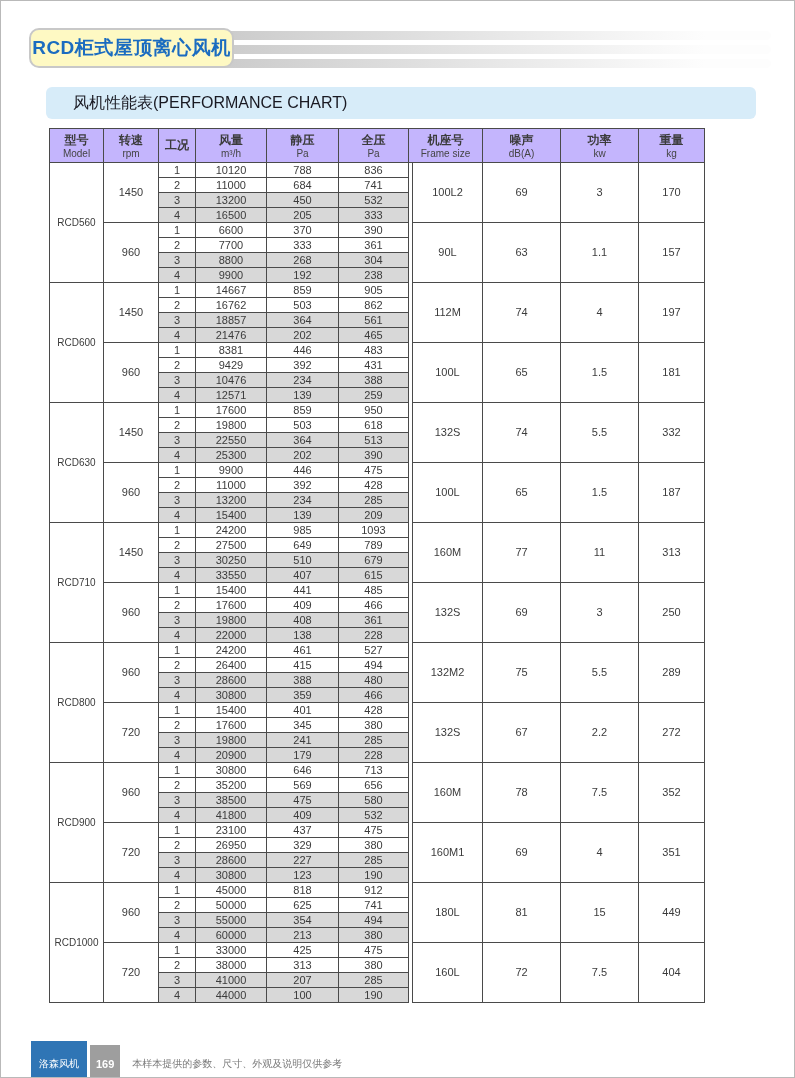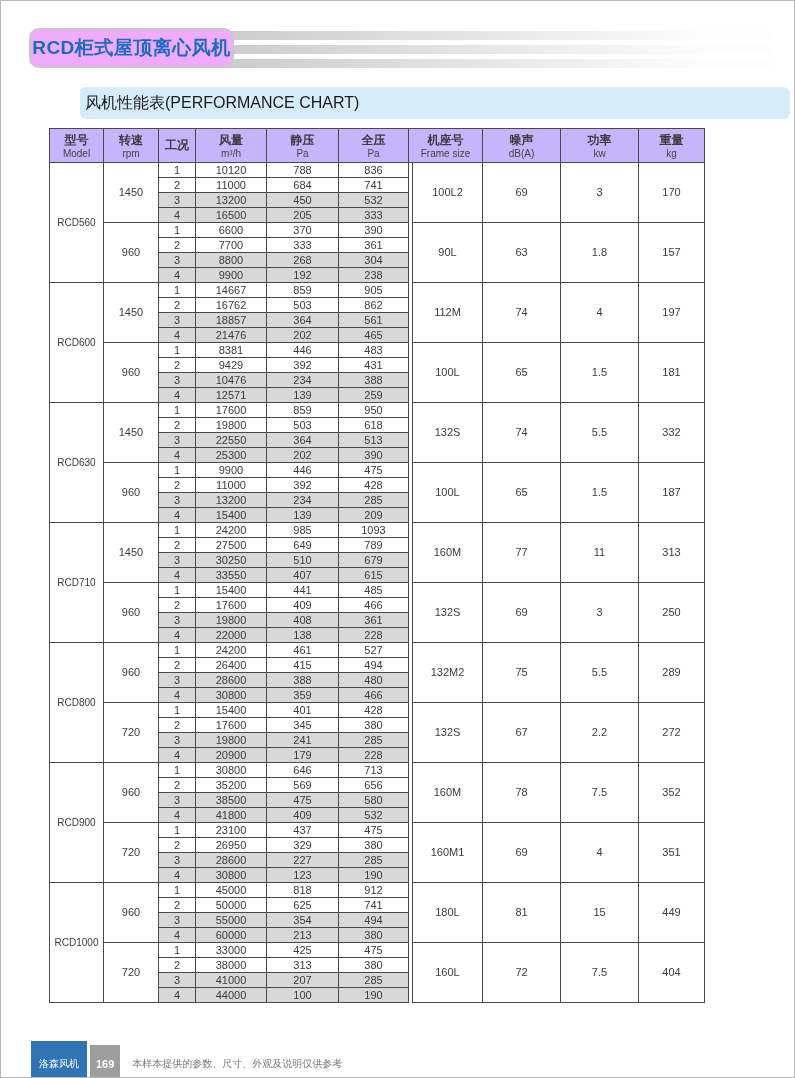--- a/index.html
+++ b/index.html
@@ -1,23 +1,23 @@
 <!DOCTYPE html>
 <html><head>
 <meta charset="utf-8">
 <style>
   html,body{margin:0;padding:0;}
   body{width:795px;height:1078px;background:#ffffff;font-family:"Liberation Sans","DejaVu Sans",sans-serif;position:relative;}
   .page{position:absolute;inset:0;border:1px solid #b9b9b9;box-sizing:border-box;background:#fff;overflow:hidden;}
   .title-row{position:absolute;left:28px;top:27px;width:742px;height:42px;}
   .stripe{position:absolute;height:9px;border-radius:5px;background:linear-gradient(to right,#cbcbcb,#fdfdfd 88%);left:190px;right:0;}
   .s1{top:3px}.s2{top:17px}.s3{top:31px}
-  .title-box{position:absolute;left:0;top:0;width:201px;height:36px;border:2px solid #c8c8c8;border-radius:10px;background:#f0abfc;display:flex;align-items:center;justify-content:center;}
+  .title-box{position:absolute;left:0;top:0;width:201px;height:36px;border:2px solid #c8c8c8;border-radius:10px;background:#fef9c3;display:flex;align-items:center;justify-content:center;}
   .title-box span{color:#1b6cc0;font-size:19px;font-weight:600;letter-spacing:.5px;white-space:nowrap;}
-  .band{position:absolute;left:45px;top:86px;width:710px;height:32px;background:#d7ecf9;border-radius:6px;display:flex;align-items:center;box-sizing:border-box;padding-left:5px;margin-left:34px;}
+  .band{position:absolute;left:45px;top:86px;width:710px;height:32px;background:#d7ecf9;border-radius:6px;display:flex;align-items:center;box-sizing:border-box;padding-left:27px;}
   .band span{font-size:16px;color:#191922;}
   table{position:absolute;left:48px;top:127px;border-collapse:collapse;table-layout:fixed;}
   th,td{border:1px solid #4a4a4a;text-align:center;vertical-align:middle;padding:0;color:#3b3b3b;overflow:hidden;}
   thead tr{height:34px;}
   tbody tr{height:15px;}
   th{background:#c4b5fd;font-weight:normal;}
   .hcn{font-size:12px;line-height:15px;font-weight:600;}
   .hen{font-size:10px;line-height:11px;font-weight:normal;color:#444;}
   td{font-size:11px;line-height:1;}
   td.gap{border-top:none;border-bottom:none;background:#fff;}
@@ -141,21 +141,21 @@
         </tr>
         <tr>
           <td rowspan="4">960</td>
           <td>1</td>
           <td>6600</td>
           <td>370</td>
           <td>390</td>
           <td class="gap"></td>
           <td rowspan="4">90L</td>
           <td rowspan="4">63</td>
-          <td rowspan="4">1.8</td>
+          <td rowspan="4">1.1</td>
           <td rowspan="4">157</td>
         </tr>
         <tr>
           <td>2</td>
           <td>7700</td>
           <td>333</td>
           <td>361</td>
           <td class="gap"></td>
         </tr>
         <tr>

